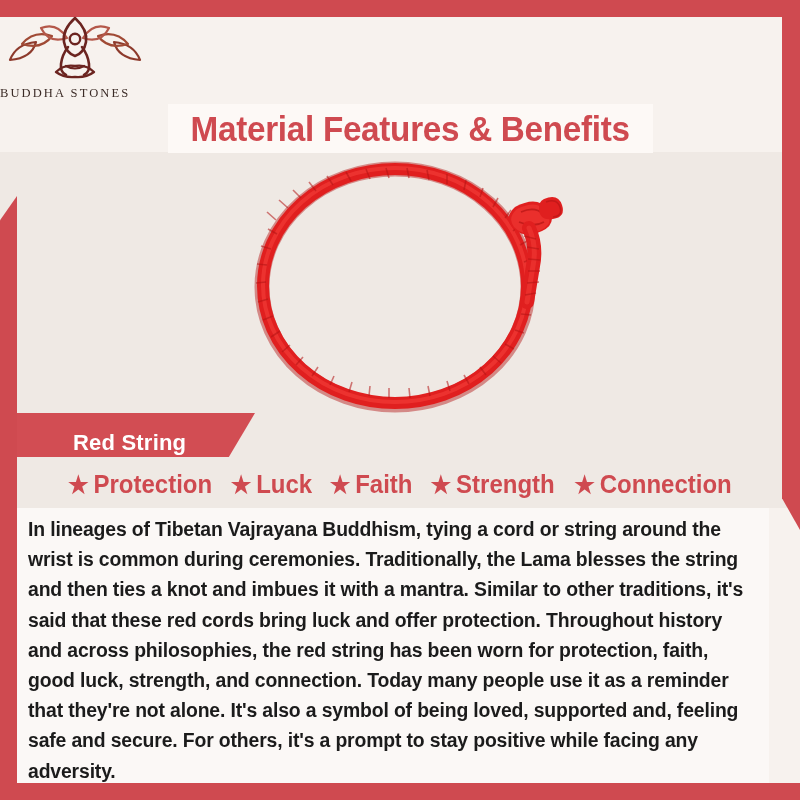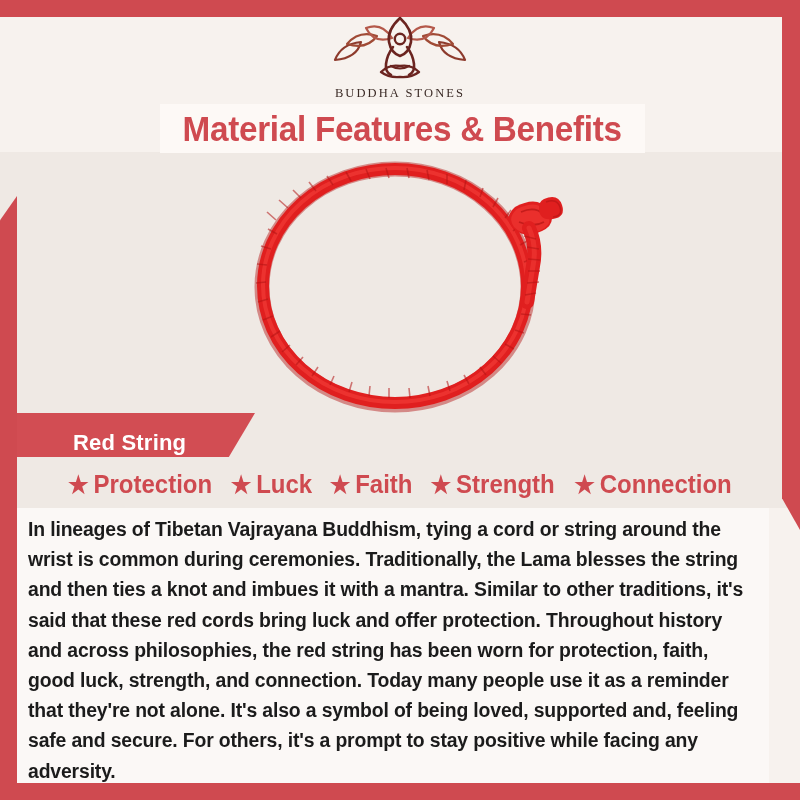--- a/index.html
+++ b/index.html
@@ -62,40 +62,39 @@
     width: 17px; height: 604px;
     background: #cf4a50;
     clip-path: polygon(0 4%, 100% 0, 100% 100%, 0 100%);
   }
 
   
   .logo-wrap {
     position: absolute;
     left: 0; top: 14px;
     width: 800px;
-    text-align: center;
   }
   .logo-mark {
     display: block;
     margin: 0 auto;
   }
   .logo-text {
     display: block;
     margin-top: 2px;
     font-family: "Liberation Serif", serif;
     font-size: 12.5px;
     letter-spacing: 2.1px;
     color: #3b2b26;
     white-space: nowrap;
   }
 
   
   .title-band {
     position: absolute;
-    left: 160px; top: 104px;
+    left: 168px; top: 104px;
     width: 485px; height: 49px;
     background: #fdf9f6;
     display: flex;
     align-items: center;
     justify-content: center;
     text-align: right;
   }
   .title-text {
     font-size: 35px;
     font-weight: bold;

